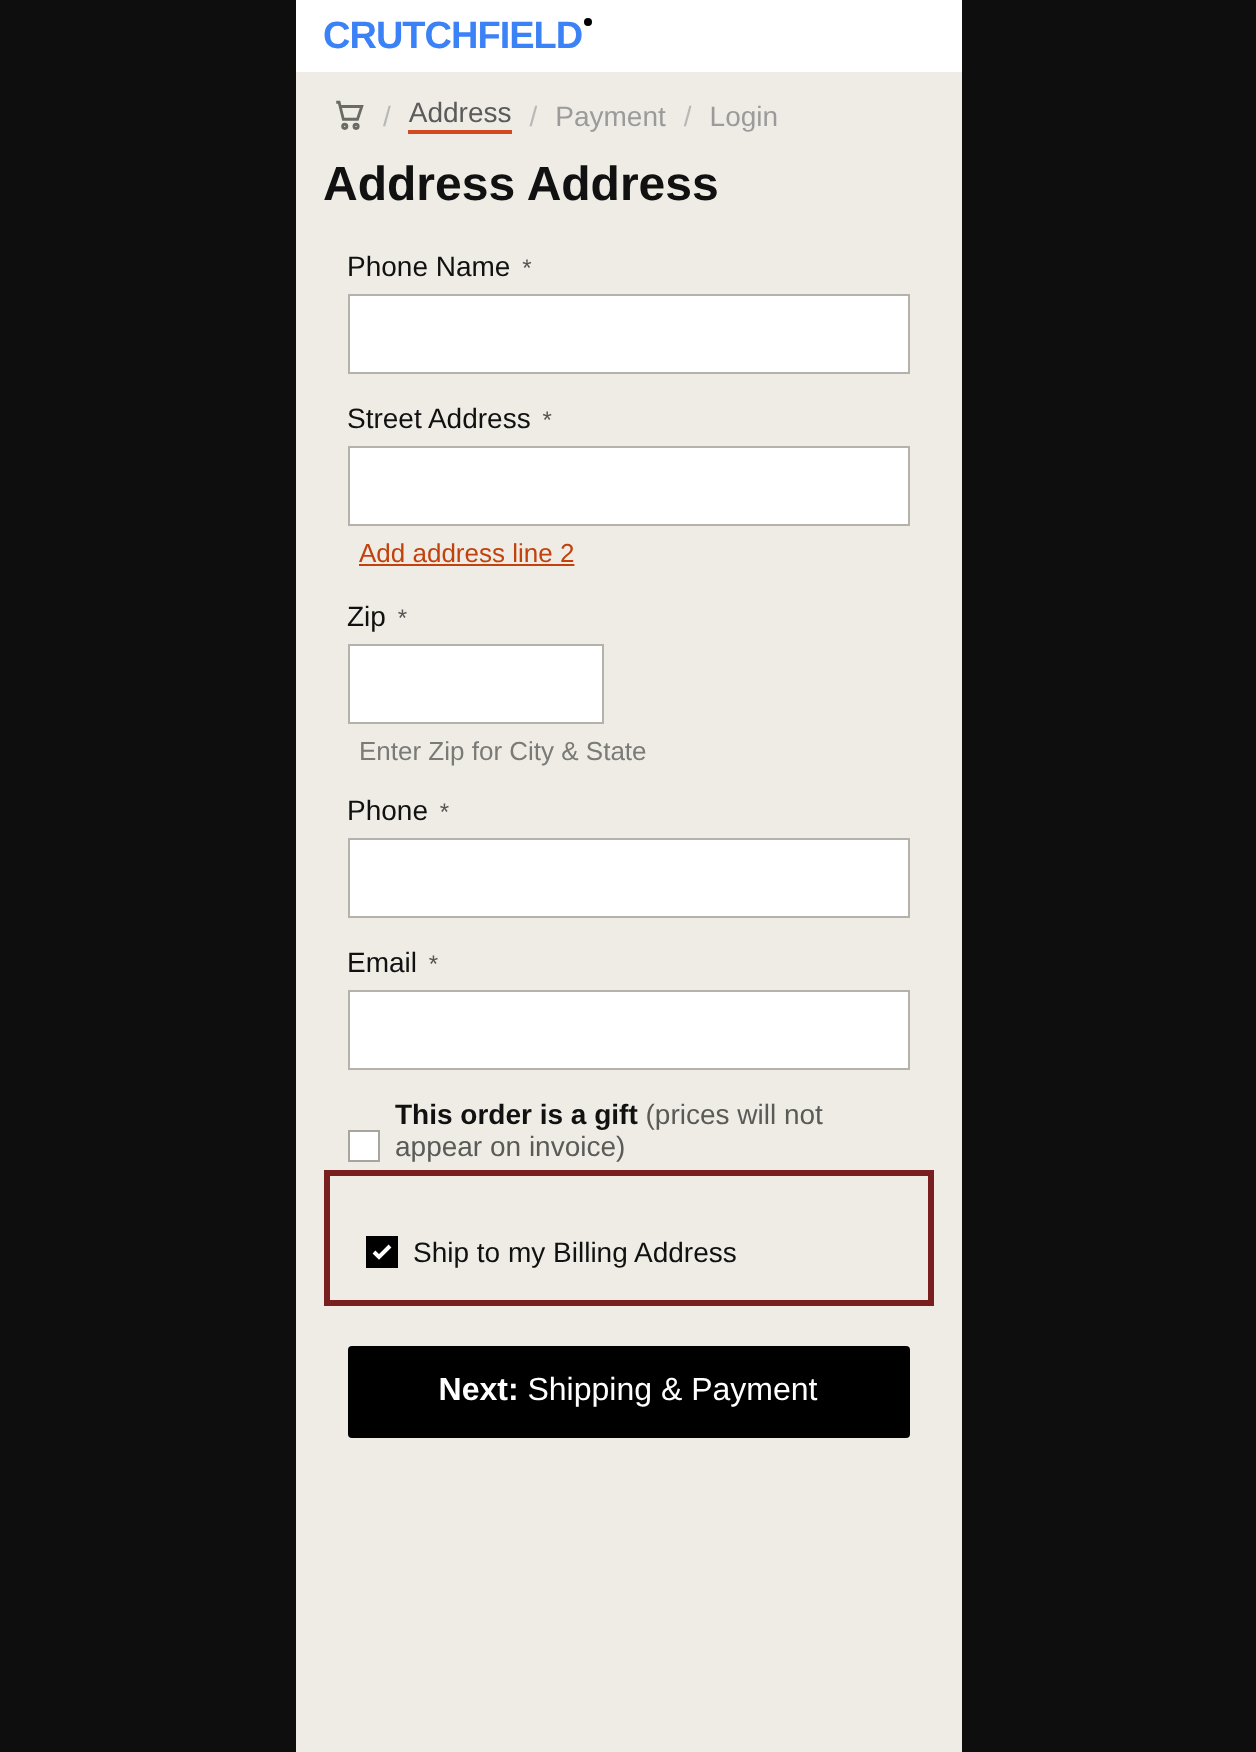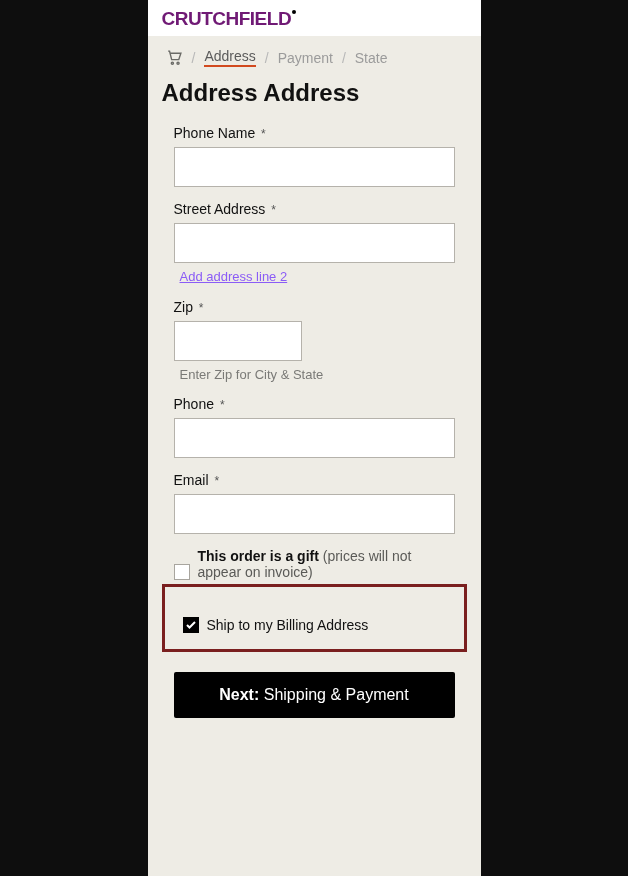--- a/index.html
+++ b/index.html
@@ -17,21 +17,21 @@
   position: relative;
 }
 .header {
   background: #fff;
   padding: 8px 14px 6px 14px;
 }
 .logo {
   font-weight: 900;
   font-size: 19px;
   letter-spacing: -0.5px;
-  color: #701a75;
+  color: #3b82f6;
   font-family: Arial Black, Arial, sans-serif;
 }
 .logo-dot {
   display: inline-block;
   width: 4px;
   height: 4px;
   background: #000;
   border-radius: 50%;
   vertical-align: baseline;
   margin-left: 1px;
@@ -91,21 +91,21 @@
 }
 .input.zip { width: 128px; }
 .help {
   font-size: 13px;
   color: #7a7a77;
   margin-top: 6px;
   padding-left: 6px;
 }
 .add-line {
   font-size: 13px;
-  color: #8b5cf6;
+  color: #c2410c;
   text-decoration: underline;
   margin-top: 6px;
   padding-left: 6px;
   cursor: pointer;
   display: inline-block;
 }
 .checkbox-row {
   display: flex;
   align-items: flex-end;
   gap: 8px;
@@ -168,21 +168,21 @@
         <path d="M3 3h2l3 12h10l3-9H6"></path>
         <circle cx="9" cy="20" r="1.5"></circle>
         <circle cx="17" cy="20" r="1.5"></circle>
       </svg>
     </span>
     <span class="sep">/</span>
     <span class="active">Address</span>
     <span class="sep">/</span>
     <span>Payment</span>
     <span class="sep">/</span>
-    <span>State</span>
+    <span>Login</span>
   </div>
 
   <div class="content">
 
 
     <h1 class="page-title">Address Address</h1>
 
     <div class="field">
       <label class="label">
         <span>Phone Name</span> <span class="req">*</span>

